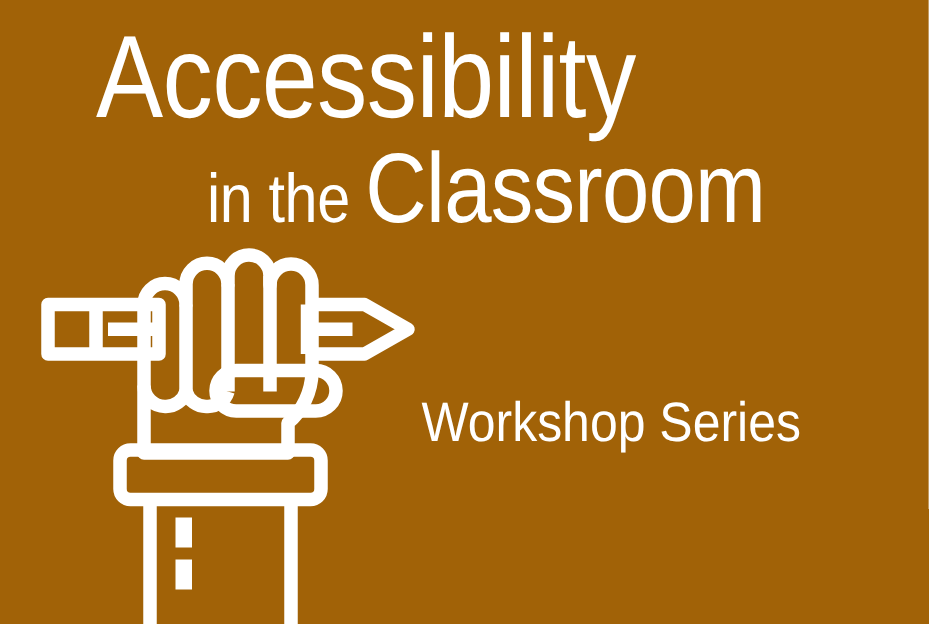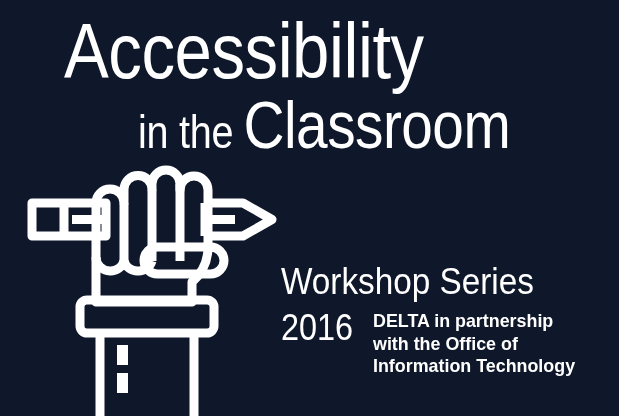--- a/index.html
+++ b/index.html
@@ -9,21 +9,21 @@
   body {
     background: #ffffff;
     font-family: "Liberation Sans", sans-serif;
   }
 
   #poster {
     position: relative;
     width: 619px;
     height: 416px;
     overflow: hidden;
-    background: #0f172a;
+    background: #a16207;
   }
 
   
 
   .title-block {
     position: absolute;
     left: 0;
     top: 0;
     width: 619px;
     pointer-events: none;
@@ -196,22 +196,14 @@
 
   <div class="title-block">
     <div class="title-line1">Accessibility</div>
     <div class="title-line2">
       <span class="title-small">in the</span><span class="title-big">Classroom</span>
     </div>
   </div>
 
   <div class="series-label">Workshop Series</div>
 
-  <div class="year-row">
-    <div class="year">2016</div>
-    <div class="org-lines">
-      <div>DELTA in partnership</div>
-      <div>with the Office of</div>
-      <div>Information Technology</div>
-    </div>
-  </div>
 
 </div>
 
 </body></html>

